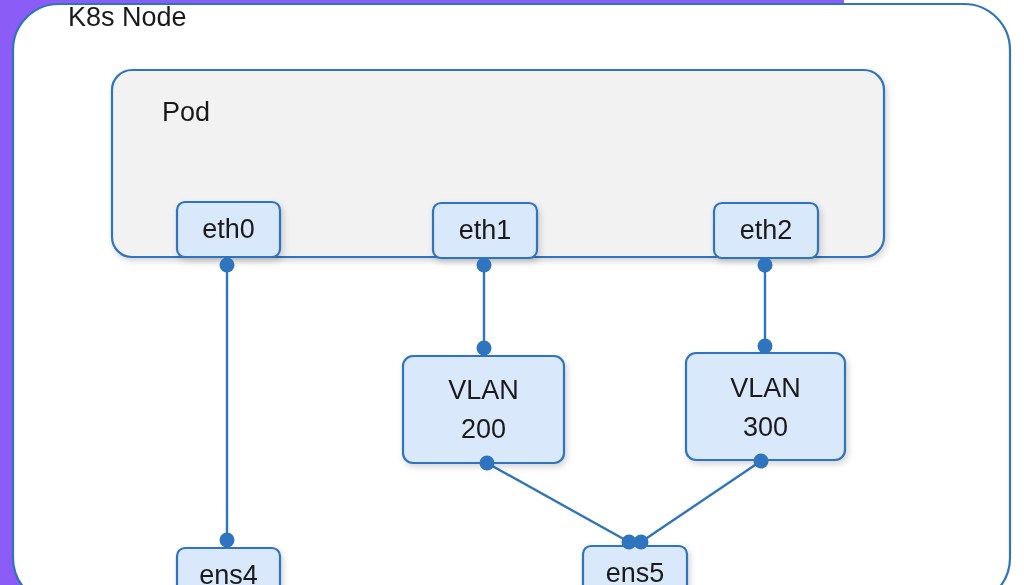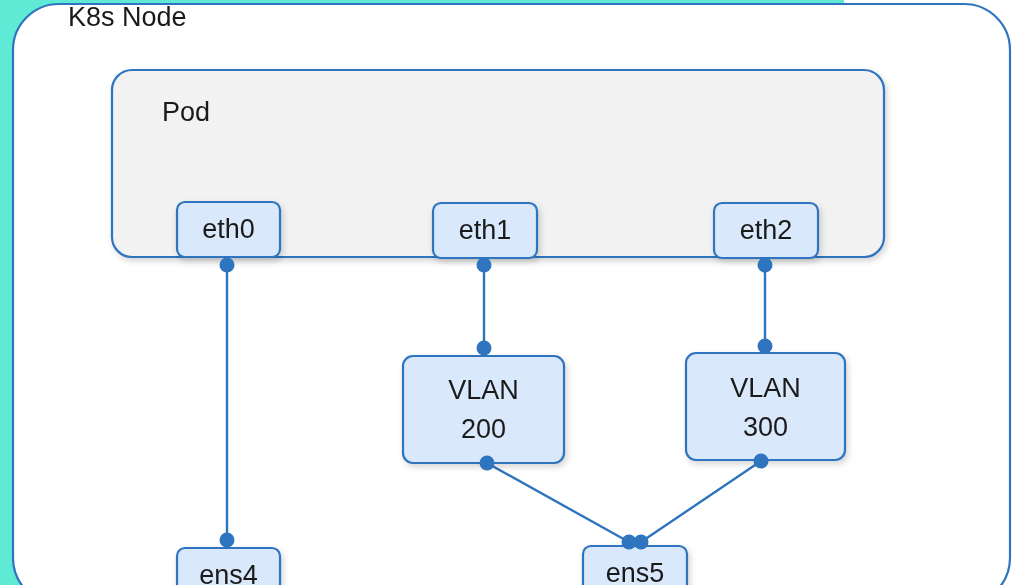--- a/index.html
+++ b/index.html
@@ -10,21 +10,21 @@
   body {
     width: 1024px;
     height: 585px;
     overflow: hidden;
     font-family: "Liberation Sans", sans-serif;
   }
   #diagram-root {
     position: relative;
     width: 844px;
     height: 585px;
-    background: #5eead4;
+    background: #8b5cf6;
     text-decoration: underline;
   }
   svg.diagram {
     position: absolute;
     top: 0;
     left: 0;
     width: 1024px;
     height: 585px;
     display: block;
   }

